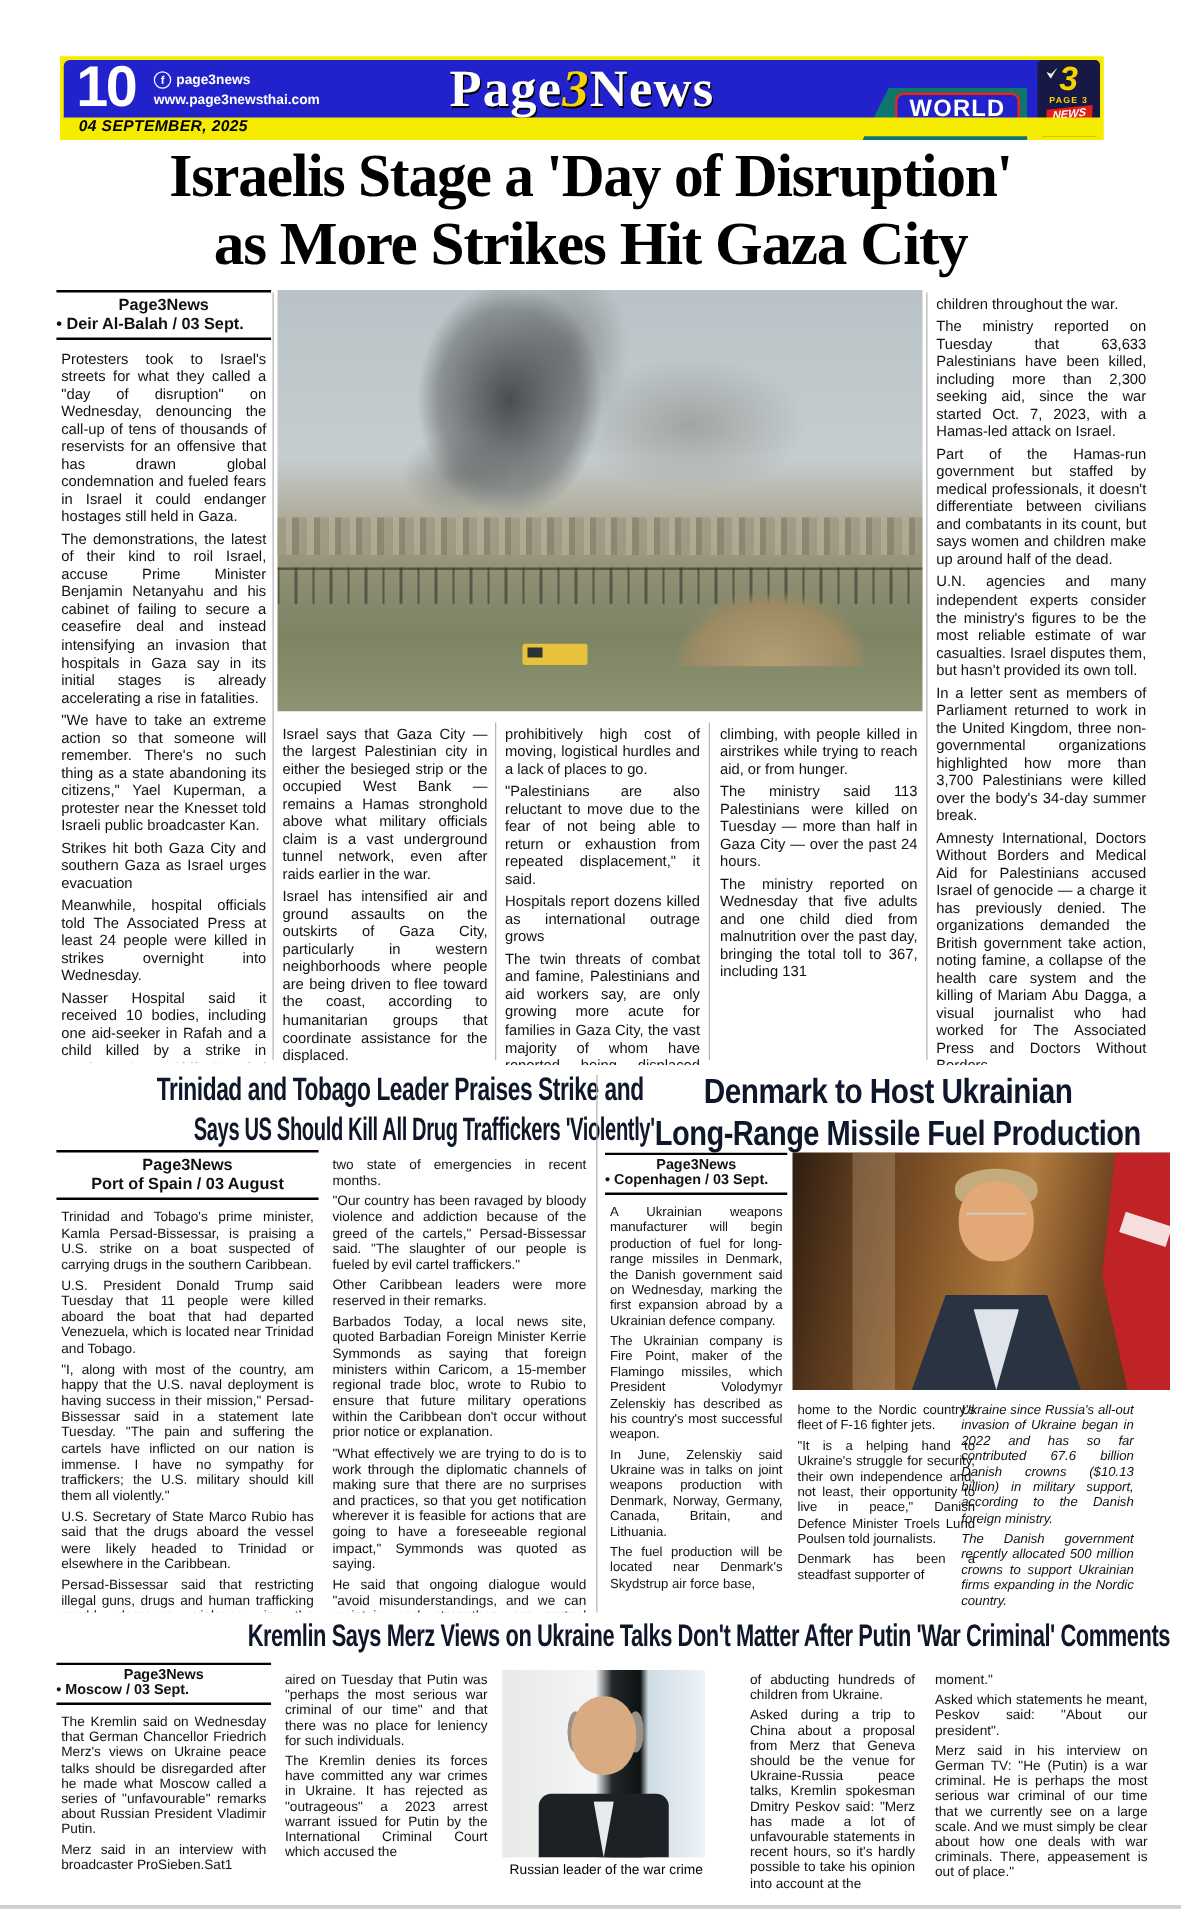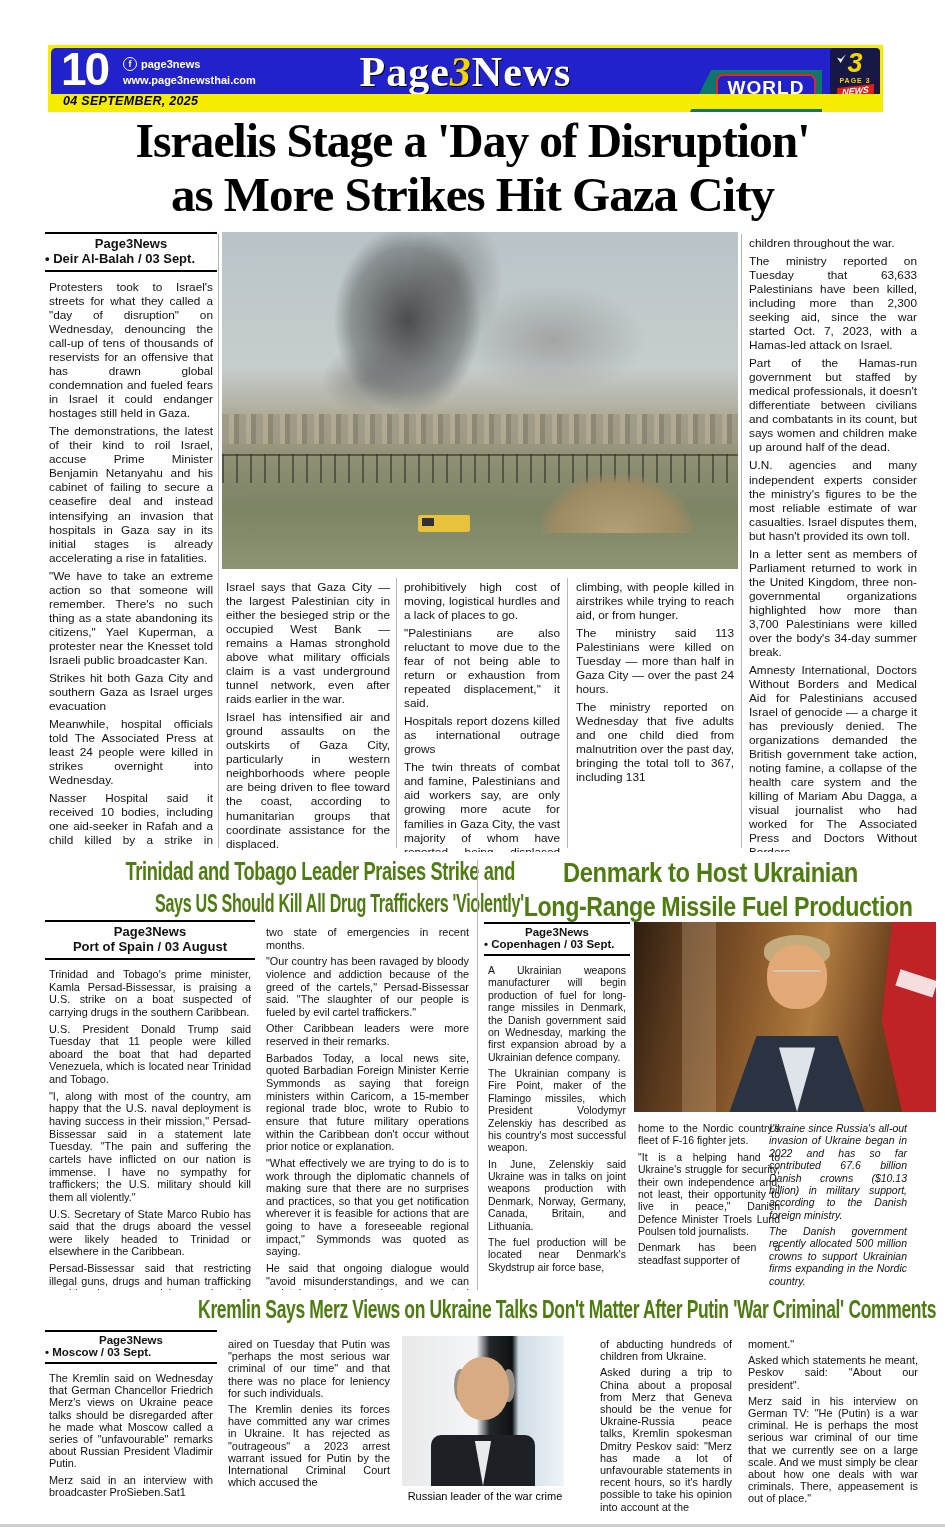--- a/index.html
+++ b/index.html
@@ -28,21 +28,21 @@
   .logo-digit{color:#f6d400;font-weight:bold;font-size:27px;line-height:28px;margin-top:1px;font-style:italic;}
   .logo-page3{color:#f6d400;font-size:7px;font-weight:bold;letter-spacing:1px;}
   .logo-news{margin-top:2px;background:#e02016;color:#fff;font-style:italic;font-weight:bold;font-size:9px;
              padding:0 5px 1px;transform:rotate(-6deg) skewX(-8deg);}
   .date-strip{position:absolute;left:3px;right:3px;bottom:3px;height:15px;background:#f6ec00;
               font-size:12.5px;font-weight:bold;font-style:italic;color:#000;padding:0 0 0 12px;line-height:15px;letter-spacing:.3px;}
   
   .hl-wrap{position:absolute;text-align:center;}
   .cond{display:inline-block;white-space:nowrap;transform:scaleX(var(--sx,1));transform-origin:center;}
   .lead-hl{font-family:"Liberation Serif",serif;font-weight:bold;font-size:49px;line-height:1.1;letter-spacing:-1px;color:#000;}
-  .sans-hl{font-weight:bold;color:#4d7c0f;letter-spacing:-.5px;}
+  .sans-hl{font-weight:bold;color:#0f172a;letter-spacing:-.5px;}
   
   .col{position:absolute;overflow:hidden;}
   .col p{margin:4px;text-align:justify;}
   .lead-body p{font-size:11.8px;line-height:1.19;}
   .trin-body p{font-size:10.9px;line-height:1.16;}
   .den-body p{font-size:10.5px;line-height:1.18;}
   .krem-body p{font-size:10.9px;line-height:1.12;}
   .byline{border-top:2px solid #000;border-bottom:2px solid #000;font-weight:bold;text-align:center;
           padding:2px 0 4px;margin-bottom:8px;}
   .byline .b1{font-size:13px;}

